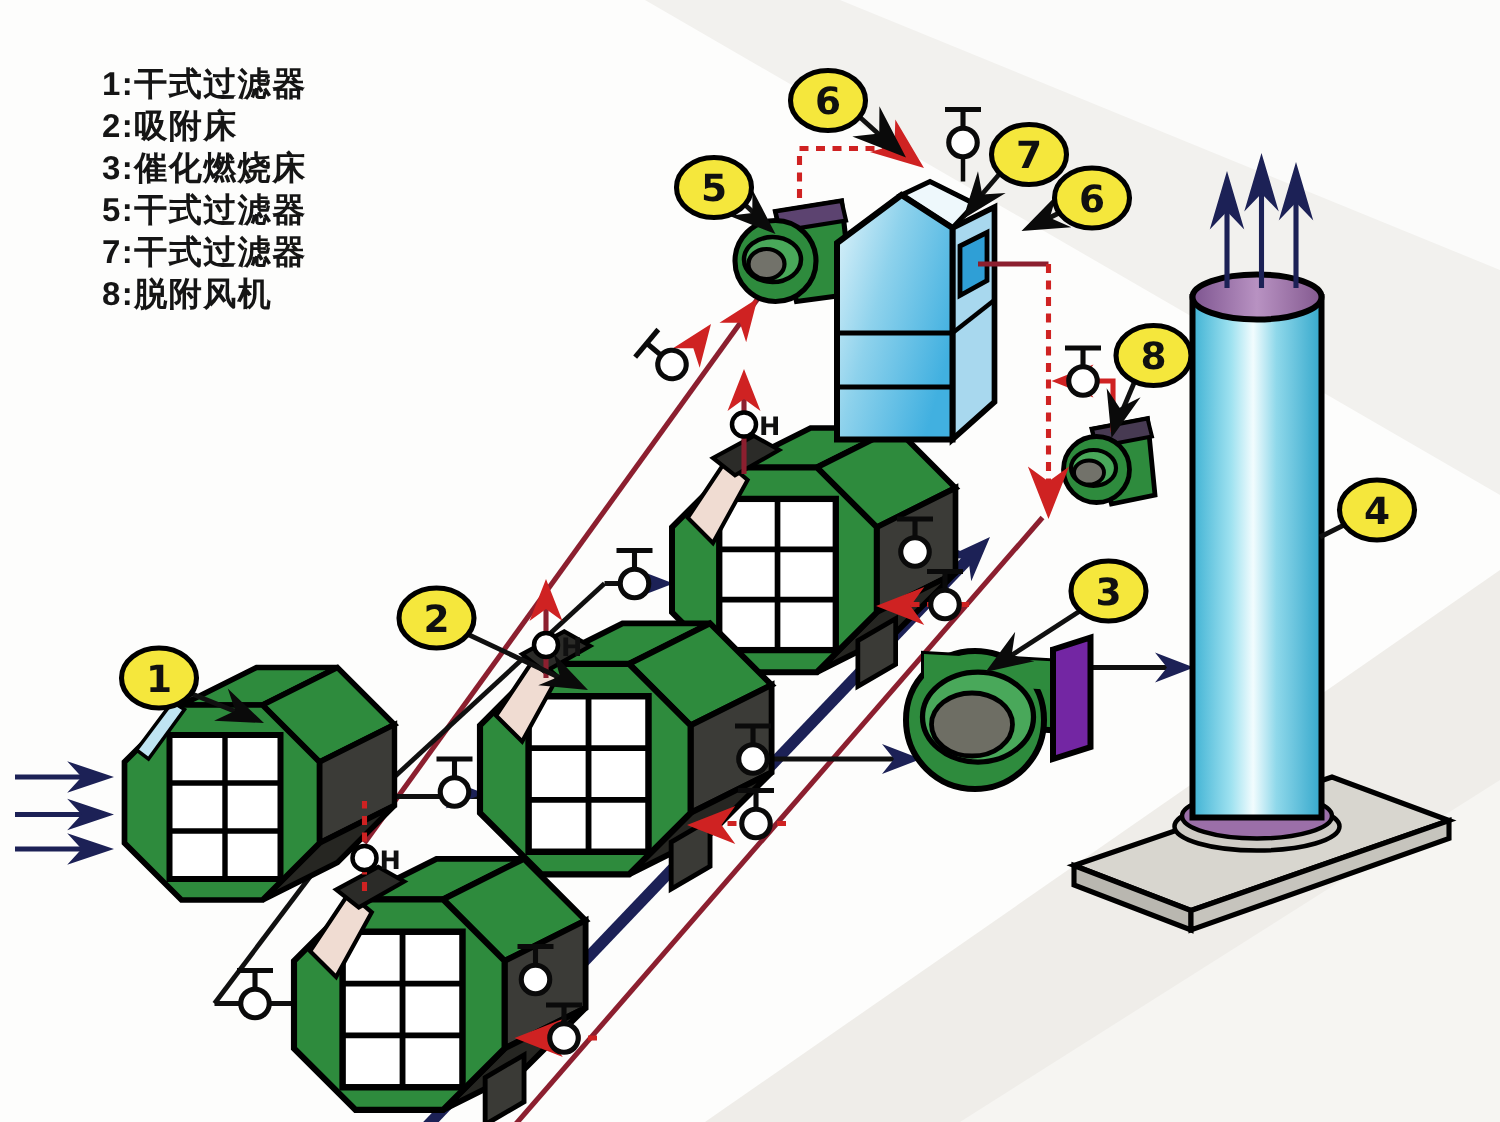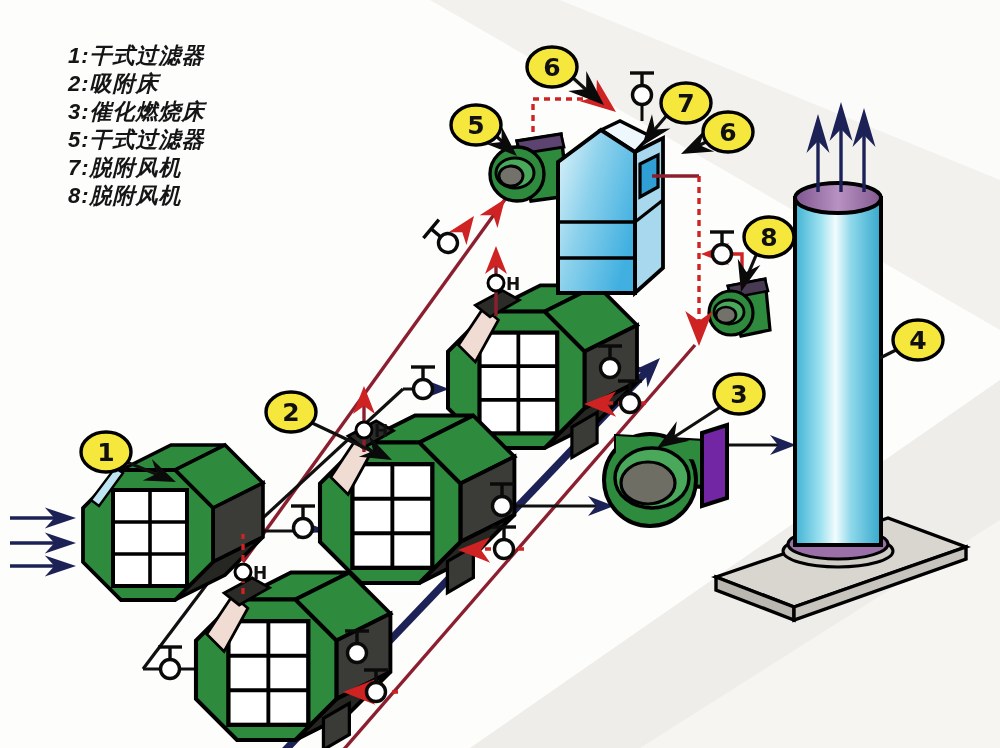--- a/index.html
+++ b/index.html
@@ -5,21 +5,21 @@
   :root{
     --green:#2e8b3d; --green-lt:#49a85a; --dark:#33332f; --darker:#232320;
     --navy:#1c2156; --maroon:#8c1f2f; --red:#cf2222; --yellow:#f5e73c;
     --purple:#7326a3; --ink:#111;
   }
   html,body{margin:0;padding:0;background:#ffffff;}
   .stage{position:relative;width:1000px;height:748px;background:#fdfdfc;overflow:hidden;
          font-family:"Liberation Sans", sans-serif;}
   svg{position:absolute;left:0;top:0;}
   .legend{position:absolute;left:68px;top:42px;color:#151515;font-size:22px;font-weight:700;
-          line-height:28px;letter-spacing:1px;white-space:nowrap;font-style:italic;}
+          line-height:28px;letter-spacing:1px;white-space:nowrap;}
   
   .ln{stroke:var(--navy);stroke-width:3.4;fill:none;}
   .lnb{stroke:#101010;stroke-width:3.2;fill:none;}
   .thick{stroke:var(--navy);stroke-width:7.5;fill:none;}
   .mar{stroke:var(--maroon);stroke-width:3.4;fill:none;}
   .redd{stroke:var(--red);stroke-width:3.4;fill:none;stroke-dasharray:6 5;}
   .redl{stroke:var(--red);stroke-width:3.4;fill:none;}
   .badge-num{font-family:"DejaVu Sans", sans-serif;font-size:25px;font-weight:700;fill:#101010;}
   .h-lab{font-family:"DejaVu Sans", sans-serif;font-size:17px;font-weight:700;fill:#101010;}
 </style>
@@ -322,16 +322,16 @@
     <ellipse cx="769" cy="237" rx="25" ry="20" fill="#f5e73c" stroke="#000" stroke-width="3.4"></ellipse>
     <text x="769" y="246" text-anchor="middle" class="badge-num">8</text>
   </g>
 </svg>
 
 <div class="legend">
   <div>1:干式过滤器</div>
   <div>2:吸附床</div>
   <div>3:催化燃烧床</div>
   <div>5:干式过滤器</div>
-  <div>7:脱附风机</div>
+  <div>7:干式过滤器</div>
   <div>8:脱附风机</div>
 </div>
 </div>
 
 </body></html>

